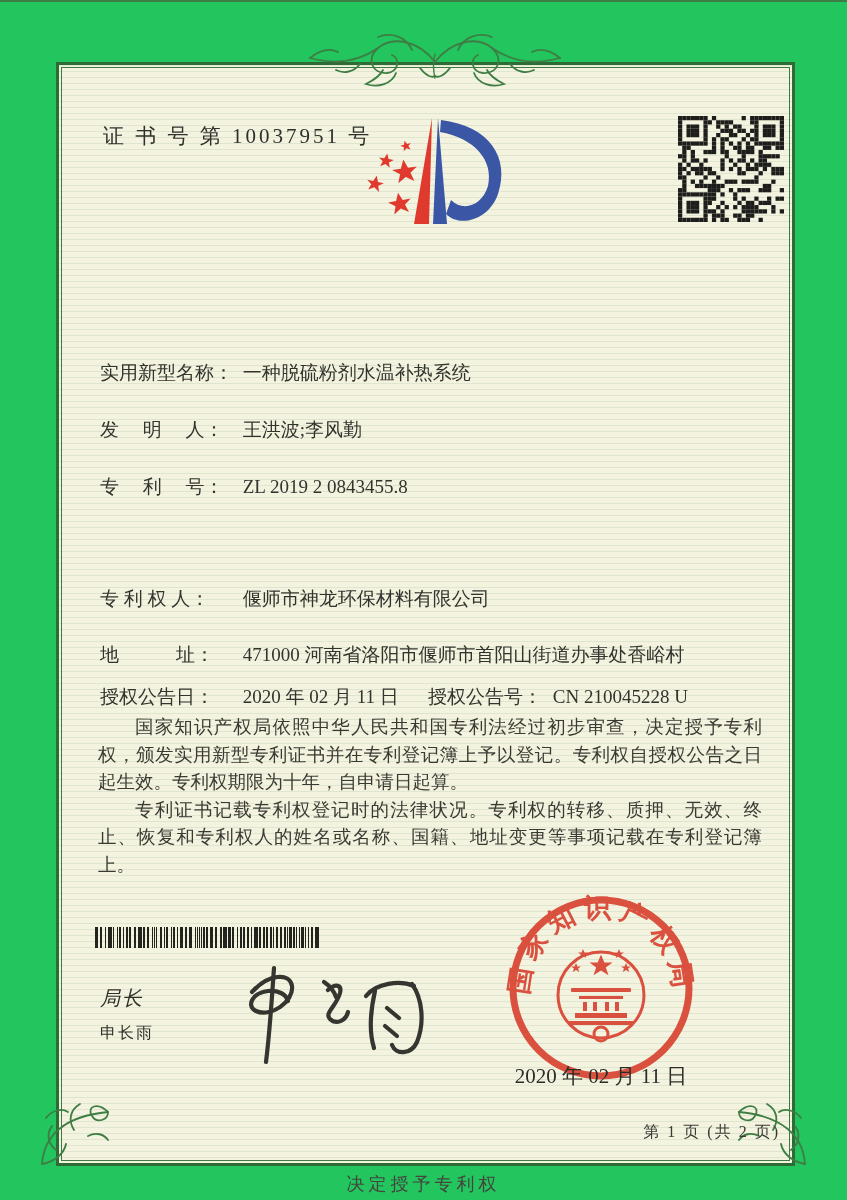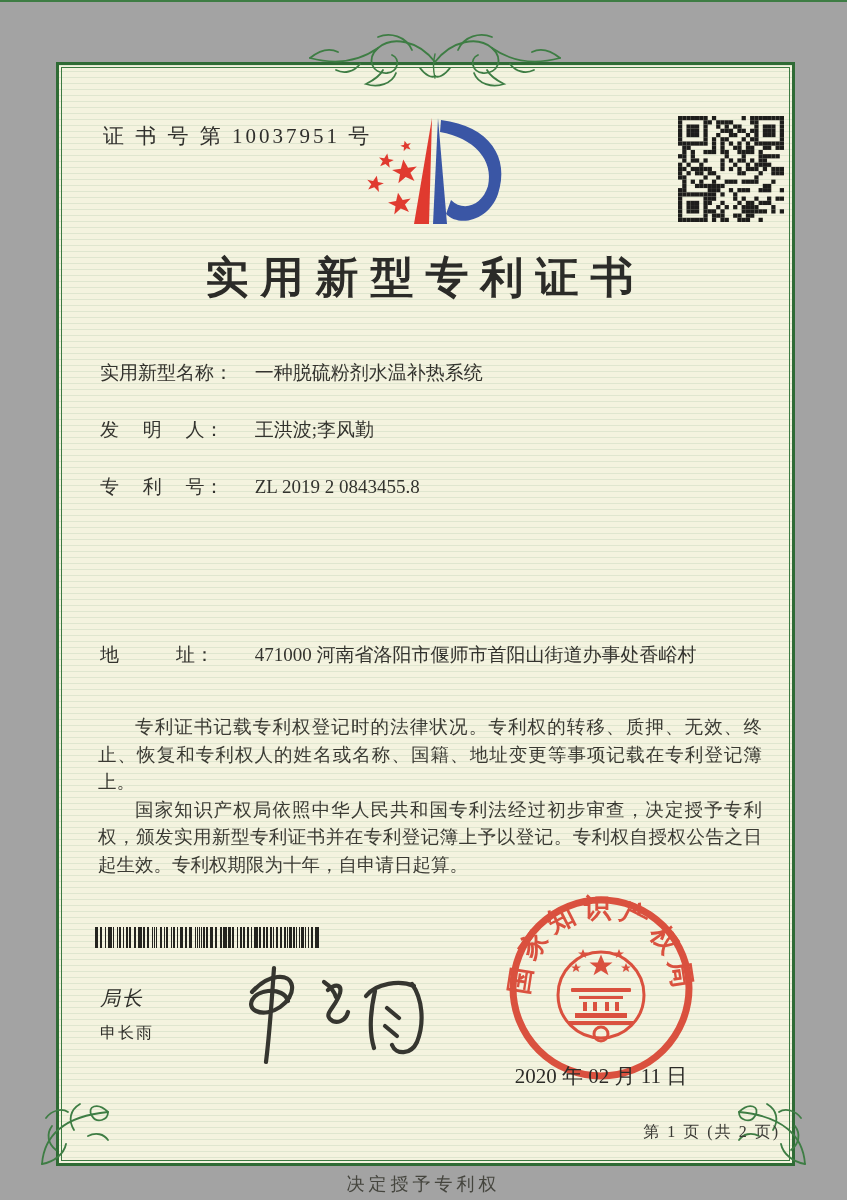--- a/index.html
+++ b/index.html
@@ -1,20 +1,20 @@
 <!DOCTYPE html>
 <html><head>
 <meta charset="utf-8">
 <style>
   * { margin:0; padding:0; box-sizing:border-box; }
   html,body { width:847px; }
   body { font-family:"Liberation Serif","DejaVu Serif",serif; }
   .page {
     position:relative; width:847px; height:1200px;
-    background:#a3a3a3; overflow:hidden; color:#2b2b28;
+    background:#22c55e; overflow:hidden; color:#2b2b28;
   }
   .top-edge-line { position:absolute; top:0; left:0; width:847px; height:2px; background:#3e7d44; }
 
   .frame {
     position:absolute; left:56px; top:62px; width:739px; height:1104px;
     border:3px solid #2f6b35;
     background:
       repeating-linear-gradient(180deg,
         rgba(140,178,142,0.20) 0px, rgba(140,178,142,0.20) 1px,
         rgba(0,0,0,0) 1px, rgba(0,0,0,0) 6px),
@@ -36,21 +36,21 @@
   .qr   { position:absolute; left:678px; top:116px; width:106px; height:106px; }
 
   .cert-title {
     position:absolute; left:56px; top:249px; width:739px;
     text-align:center; font-size:43px; font-weight:bold;
     letter-spacing:12px; color:#2b2b28; white-space:nowrap;
   }
 
   .field-row { position:absolute; left:100px; width:670px; font-size:19px; color:#33332e; white-space:nowrap; }
   .flabel { display:inline-block; width:138px; }
-  .fvalue { display:inline-block;margin-left:12px; }
+  .fvalue { display:inline-block; }
   .grant-pair { position:absolute; left:328px; top:0; }
   .grant-pair .flabel { width:auto; margin-right:6px; }
 
   .body-text {
     position:absolute; left:98px; top:714px; width:664px;
     font-size:18.5px; line-height:27.5px; color:#3a3a33;
     text-align:justify;
   }
   .body-text p { text-indent:2em; }
 
@@ -453,42 +453,53 @@
       <rect x="25.44" y="101.76" width="4.24" height="4.24" fill="#1d1d1b"></rect>
       <rect x="33.92" y="101.76" width="4.24" height="4.24" fill="#1d1d1b"></rect>
       <rect x="42.40" y="101.76" width="4.24" height="4.24" fill="#1d1d1b"></rect>
       <rect x="46.64" y="101.76" width="4.24" height="4.24" fill="#1d1d1b"></rect>
       <rect x="59.36" y="101.76" width="4.24" height="4.24" fill="#1d1d1b"></rect>
       <rect x="63.60" y="101.76" width="4.24" height="4.24" fill="#1d1d1b"></rect>
       <rect x="67.84" y="101.76" width="4.24" height="4.24" fill="#1d1d1b"></rect>
       <rect x="80.56" y="101.76" width="4.24" height="4.24" fill="#1d1d1b"></rect>
     </svg>
 
-  <div class="cert-title">实用新型专利证书</div>
 
   <div class="field-row" style="top:360px">
     <span class="flabel">实用新型名称：</span>
     <span class="fvalue">一种脱硫粉剂水温补热系统</span>
   </div>
   <div class="field-row" style="top:417px">
     <span class="flabel">发　 明 　人：</span>
     <span class="fvalue">王洪波;李风勤</span>
   </div>
   <div class="field-row" style="top:474px">
     <span class="flabel">专 　利　 号：</span>
     <span class="fvalue">ZL 2019 2 0843455.8</span>
   </div>
+  <div class="field-row" style="top:586px">
+    <span class="flabel">专 利 权 人：</span>
+    <span class="fvalue">偃师市神龙环保材料有限公司</span>
+  </div>
   <div class="field-row" style="top:642px">
     <span class="flabel">地　　　址：</span>
     <span class="fvalue">471000 河南省洛阳市偃师市首阳山街道办事处香峪村</span>
   </div>
+  <div class="field-row" style="top:684px">
+    <span class="flabel">授权公告日：</span>
+    <span class="fvalue">2020 年 02 月 11 日</span>
+    <span class="grant-pair">
+      <span class="flabel">授权公告号：</span>
+      <span class="fvalue">CN 210045228 U</span>
+    </span>
+  </div>
 
   <div class="body-text">
+    <p>国家知识产权局依照中华人民共和国专利法经过初步审查，决定授予专利权，颁发实用新型专利证书并在专利登记簿上予以登记。专利权自授权公告之日起生效。专利权期限为十年，自申请日起算。</p>
     <p>专利证书记载专利权登记时的法律状况。专利权的转移、质押、无效、终止、恢复和专利权人的姓名或名称、国籍、地址变更等事项记载在专利登记簿上。</p>
-    <p>国家知识产权局依照中华人民共和国专利法经过初步审查，决定授予专利权，颁发实用新型专利证书并在专利登记簿上予以登记。专利权自授权公告之日起生效。专利权期限为十年，自申请日起算。</p>
   </div>
 
   <svg class="barcode" id="barcode-svg" viewBox="0 0 226 21" preserveAspectRatio="none">
       <rect x="0" y="0" width="3" height="21" fill="#24241f"></rect>
       <rect x="5" y="0" width="2" height="21" fill="#24241f"></rect>
       <rect x="10" y="0" width="1" height="21" fill="#24241f"></rect>
       <rect x="13" y="0" width="4" height="21" fill="#24241f"></rect>
       <rect x="18" y="0" width="1" height="21" fill="#24241f"></rect>
       <rect x="22" y="0" width="1" height="21" fill="#24241f"></rect>
       <rect x="24" y="0" width="2" height="21" fill="#24241f"></rect>

